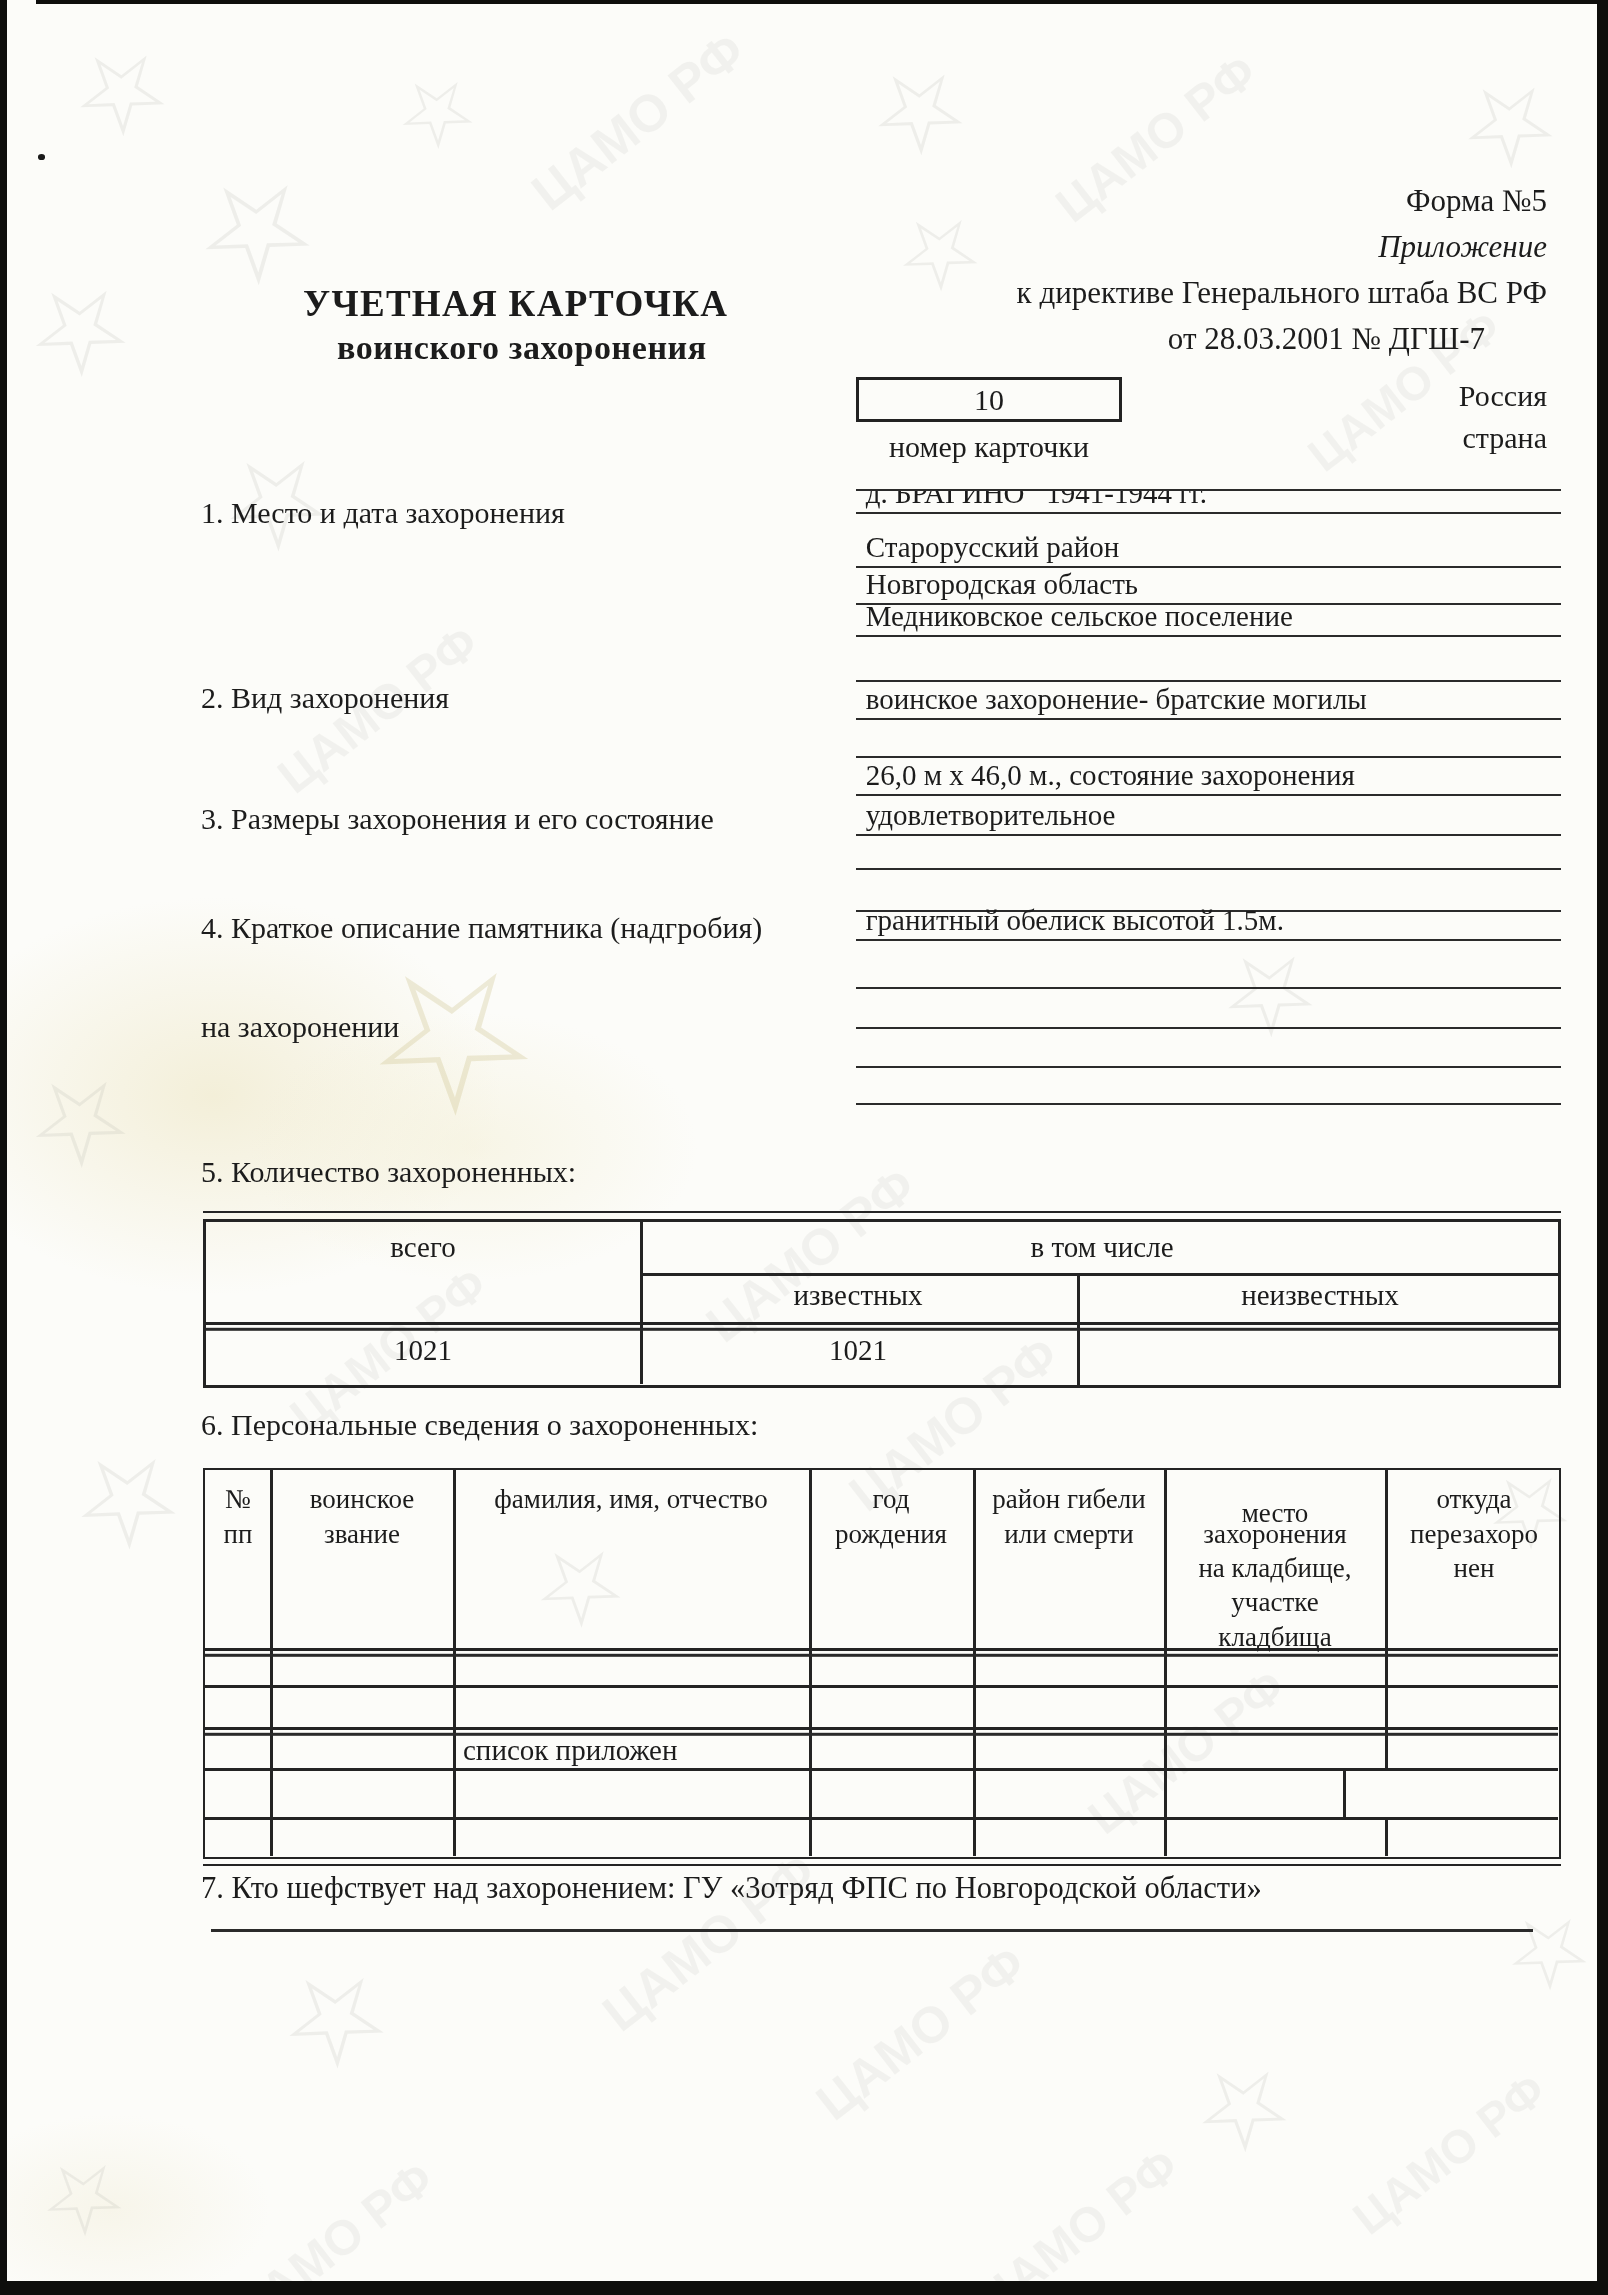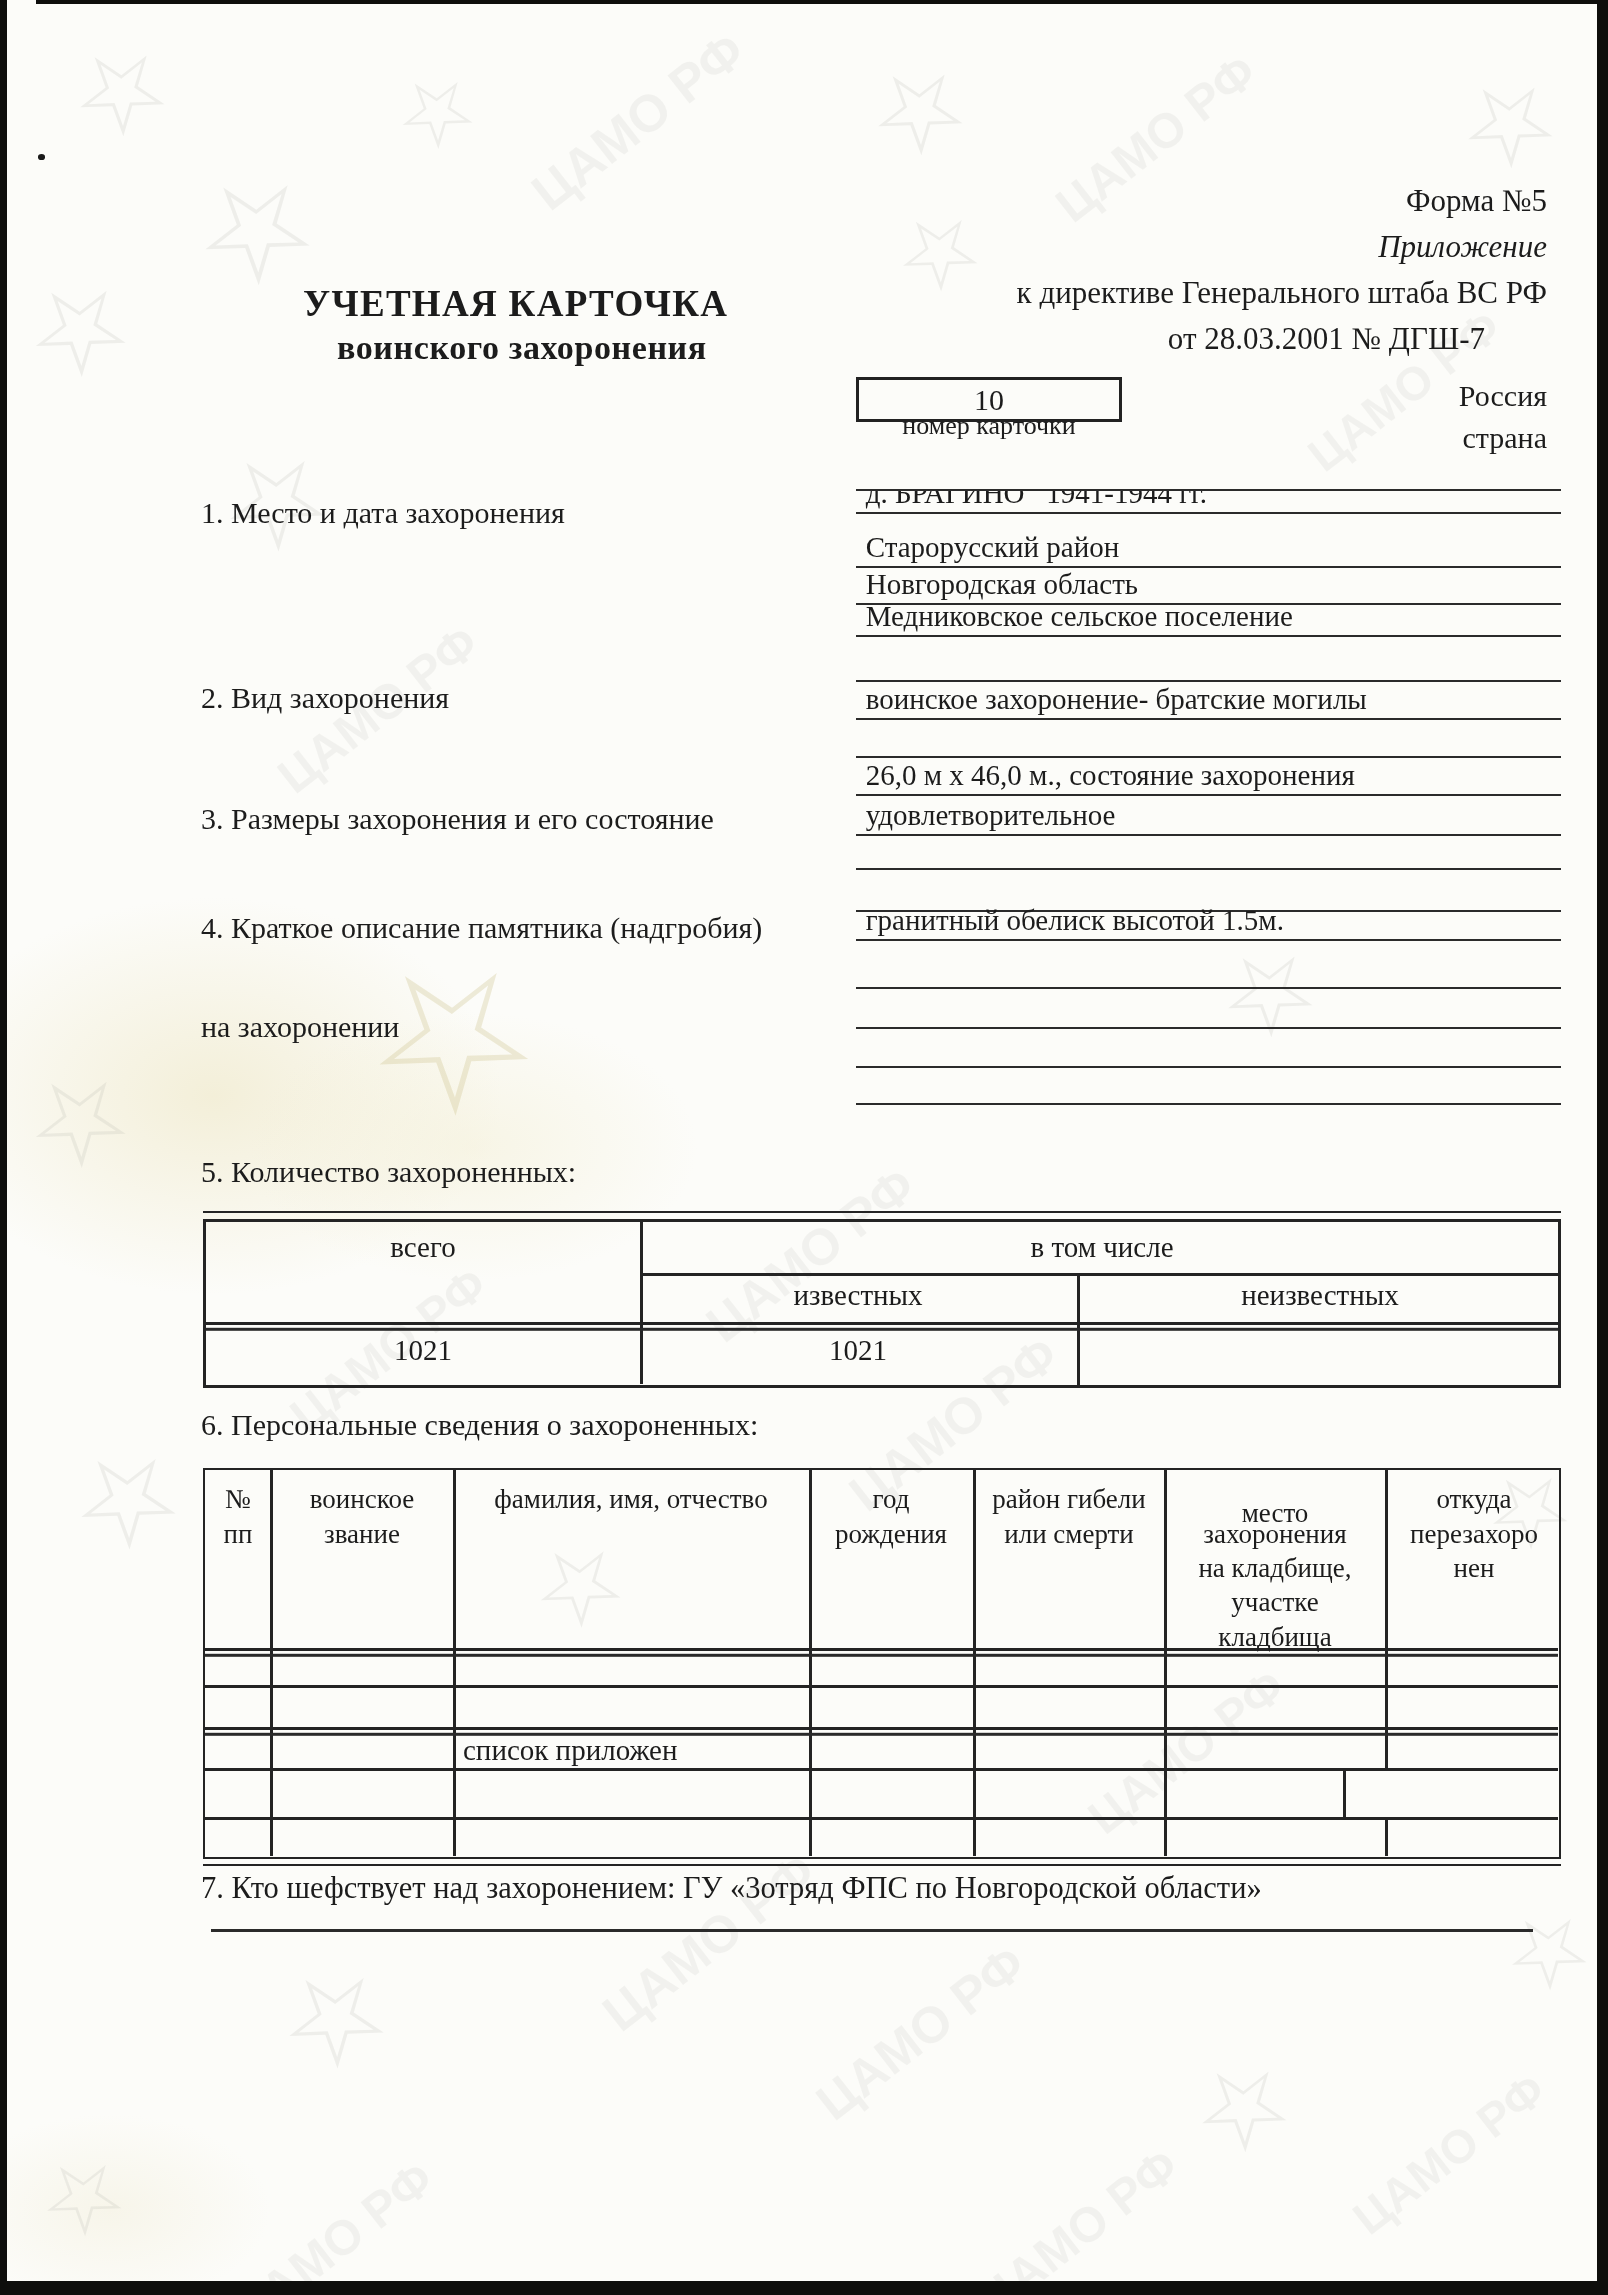--- a/index.html
+++ b/index.html
@@ -84,21 +84,21 @@
     <div>к директиве Генерального штаба ВС РФ</div>
     <div style="padding-right:62px;">от 28.03.2001 № ДГШ-7</div>
   </div>
 
   <div class="title1">УЧЕТНАЯ КАРТОЧКА</div>
   <div class="title2">воинского захоронения</div>
 
   <div class="numbox">
     <span>10</span>
   </div>
-  <div class="t ctr" style="left:989px;top:411px;font-size:26px;text-align:right;">номер карточки</div>
+  <div class="t ctr" style="left:989px;top:430px;font-size:30px;text-align:right;">номер карточки</div>
   <div class="t rgt" style="right:62px;top:379px;font-size:30px;">Россия</div>
   <div class="t rgt" style="right:62px;top:421px;font-size:30px;">страна</div>
 
   <div class="lbl" style="top:483px;margin-top:13px;">1. Место и дата захоронения</div>
   <div class="lbl" style="top:681px;">2. Вид захоронения</div>
   <div class="lbl" style="top:802px;">3. Размеры захоронения и его состояние</div>
   <div class="lbl" style="top:911px;">4. Краткое описание памятника (надгробия)</div>
   <div class="lbl" style="top:1010px;">на захоронении</div>
   <div class="lbl" style="top:1155px;">5. Количество захороненных:</div>
   <div class="lbl" style="top:1408px;">6. Персональные сведения о захороненных:</div>

